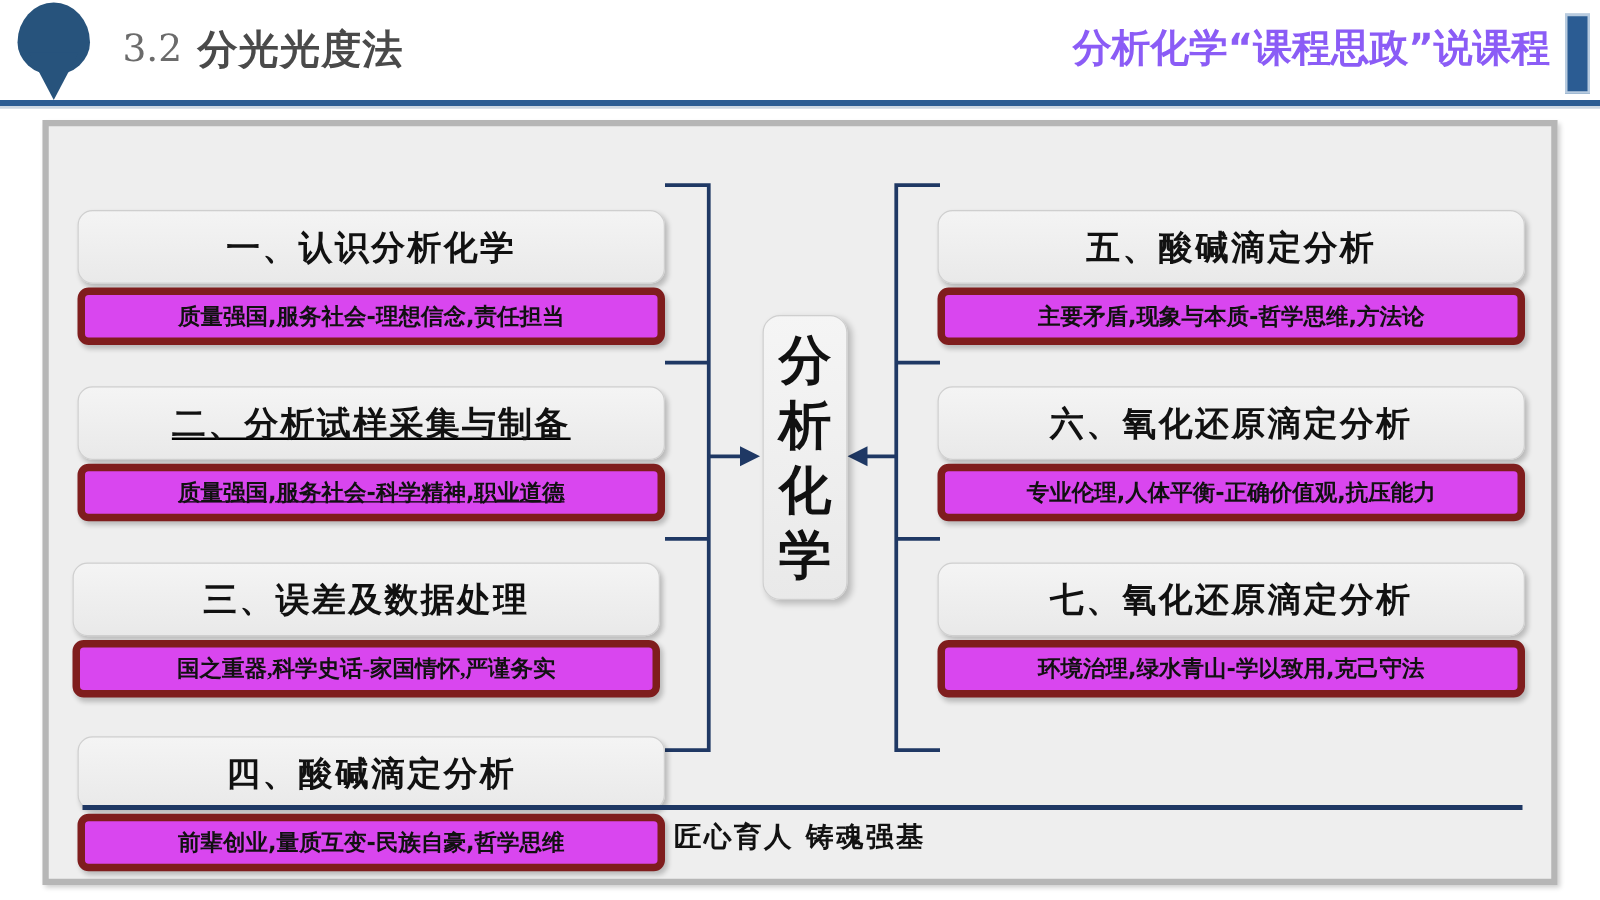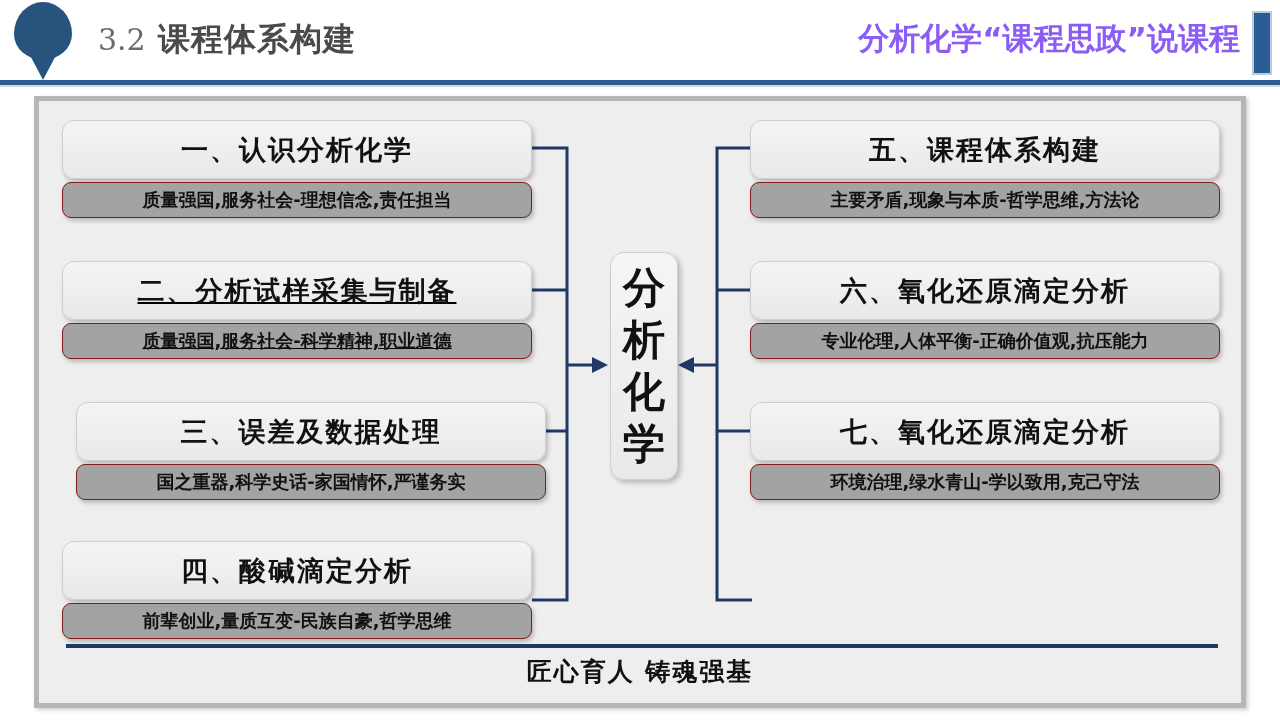--- a/index.html
+++ b/index.html
@@ -30,59 +30,59 @@
 
   
   .panel{position:absolute;left:34px;top:96px;width:1212px;height:612px;
          background:#eeeeee;border:5px solid #b6b6b6;box-sizing:border-box;
          box-shadow:2px 2px 4px rgba(0,0,0,0.20);}
 
   
   .wires{position:absolute;left:0;top:0;width:1280px;height:720px;pointer-events:none;}
 
   
-  .topic{position:absolute;width:470px;}
+  .topic{position:absolute;width:470px;margin-top:48px;}
   .topic .title-box{
     position:relative;height:57px;border:1px solid #cfcfcf;border-radius:12px;
     background:linear-gradient(#f4f4f4,#e9e9e9);
     box-shadow:2px 3px 4px rgba(0,0,0,0.22);
     display:flex;align-items:center;justify-content:center;
   }
   .topic .title-box span{font-size:27px;font-weight:bold;color:#111;letter-spacing:2px;}
   .topic .sub-box{
-    position:relative;margin-top:3px;height:34px;border:1px solid #7f1d1d;border-radius:9px;
-    background:#a3a3a3;box-shadow:2px 3px 4px rgba(0,0,0,0.22);
+    position:relative;margin-top:3px;height:34px;border:6px solid #7f1d1d;border-radius:9px;
+    background:#d946ef;box-shadow:2px 3px 4px rgba(0,0,0,0.22);
     display:flex;align-items:center;justify-content:center;
   }
   .topic .sub-box span{font-size:18px;font-weight:bold;color:#111;letter-spacing:0px;}
 
   
   .center-node{
     position:absolute;left:610px;top:252px;width:66px;height:226px;
     border:1px solid #cfcfcf;border-radius:14px;
     background:linear-gradient(#f5f5f5,#e9e9e9);
     box-shadow:3px 3px 5px rgba(0,0,0,0.22);
     display:flex;flex-direction:column;align-items:center;justify-content:center;
   }
   .center-node .ch{font-size:42px;font-weight:bold;color:#111;line-height:52px;}
 
   
   .foot-rule{position:absolute;left:66px;top:644px;width:1152px;height:4px;background:#1f3864;}
   .foot-text{position:absolute;left:0;top:655px;width:1280px;text-align:center;
-       font-size:25px;font-weight:bold;color:#111;letter-spacing:2px;}
+       font-size:22px;font-weight:bold;color:#111;letter-spacing:2px;}
 </style>
 </head>
 <body>
 
 <div class="slide">
 
   <div class="header">
     <div class="pin"></div>
     <div class="sect-num">3.2</div>
-    <div class="sect-title">课程体系构建</div>
+    <div class="sect-title">分光光度法</div>
     <div class="deck-title">分析化学“课程思政”说课程</div>
     <div class="accent-bar"></div>
     <div class="head-rule"></div>
     <div class="head-rule2"></div>
   </div>
 
   <div class="panel"></div>
 
   <svg class="wires" viewBox="0 0 1280 720" xmlns="http://www.w3.org/2000/svg">
     <g stroke="#1f3864" stroke-width="3" fill="none">
@@ -115,41 +115,41 @@
 
   <div class="topic" style="left:62px;top:261px;text-decoration:underline;">
     <div class="title-box">
       <span>二、分析试样采集与制备</span>
     </div>
     <div class="sub-box">
       <span>质量强国,服务社会-科学精神,职业道德</span>
     </div>
   </div>
 
-  <div class="topic" style="left:76px;top:402px;">
+  <div class="topic" style="left:58px;top:402px;font-family:Liberation Serif, serif;">
     <div class="title-box">
       <span>三、误差及数据处理</span>
     </div>
     <div class="sub-box">
       <span>国之重器,科学史话-家国情怀,严谨务实</span>
     </div>
   </div>
 
   <div class="topic" style="left:62px;top:541px;">
     <div class="title-box">
       <span>四、酸碱滴定分析</span>
     </div>
     <div class="sub-box">
       <span>前辈创业,量质互变-民族自豪,哲学思维</span>
     </div>
   </div>
 
   <div class="topic" style="left:750px;top:120px;">
     <div class="title-box">
-      <span>五、课程体系构建</span>
+      <span>五、酸碱滴定分析</span>
     </div>
     <div class="sub-box">
       <span>主要矛盾,现象与本质-哲学思维,方法论</span>
     </div>
   </div>
 
   <div class="topic" style="left:750px;top:261px;">
     <div class="title-box">
       <span>六、氧化还原滴定分析</span>
     </div>

